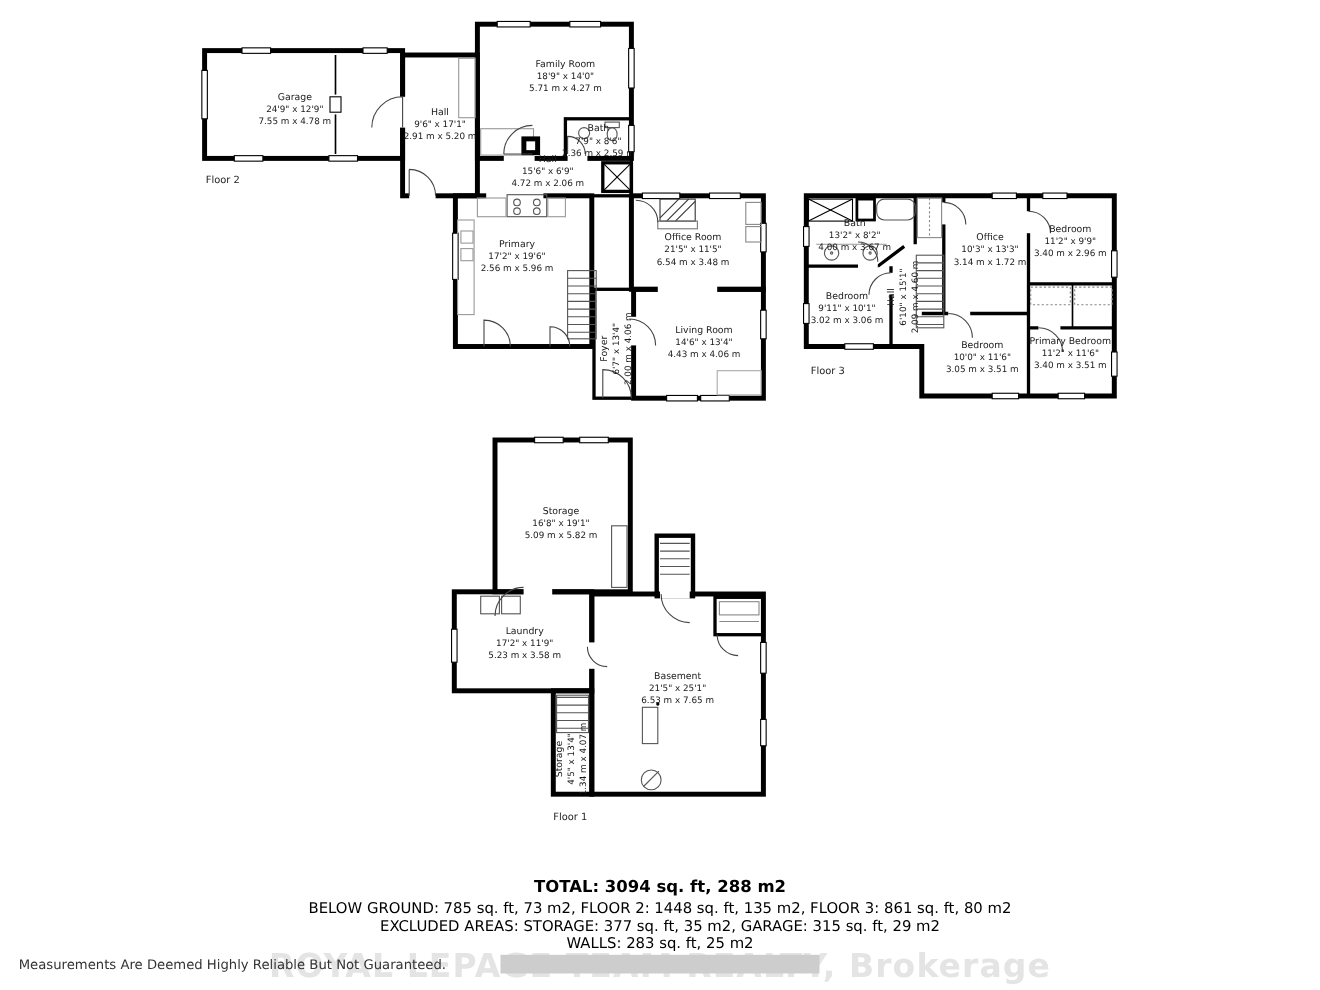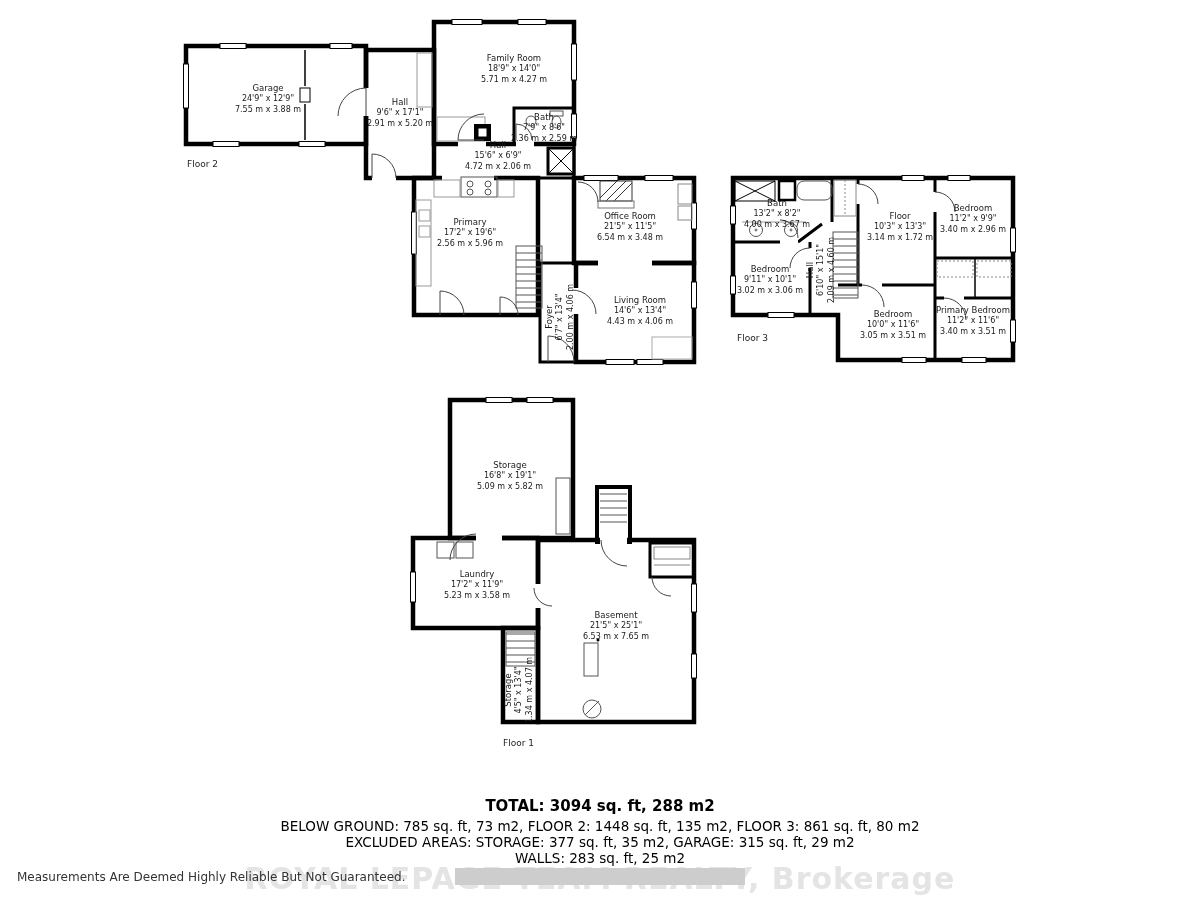--- a/index.html
+++ b/index.html
@@ -248,21 +248,21 @@
       <path d="M601,540 A26,26 0 0 0 627,566"></path>
       <path d="M652,577 A19,19 0 0 0 671,596"></path>
       <path d="M534,588 A18,18 0 0 0 552,606"></path>
     </g>
   </g>
 </svg>
 
 <div class="room-label" style="left:268px;top:100px">
   <div class="rname">Garage</div>
   <div>24'9" x 12'9"</div>
-  <div>7.55 m x 3.88 m</div>
+  <div>7.55 m x 4.78 m</div>
 </div>
 <div class="room-label" style="left:400px;top:114px">
   <div class="rname">Hall</div>
   <div>9'6" x 17'1"</div>
   <div>2.91 m x 5.20 m</div>
 </div>
 <div class="room-label" style="left:514px;top:70px">
   <div class="rname">Family Room</div>
   <div>18'9" x 14'0"</div>
   <div>5.71 m x 4.27 m</div>
@@ -308,21 +308,21 @@
   <div class="rname">Bedroom</div>
   <div>9'11" x 10'1"</div>
   <div>3.02 m x 3.06 m</div>
 </div>
 <div class="room-label rot" style="left:822px;top:270px">
   <div class="rname">Hall</div>
   <div>6'10" x 15'1"</div>
   <div>2.09 m x 4.60 m</div>
 </div>
 <div class="room-label" style="left:900px;top:228px">
-  <div class="rname">Floor</div>
+  <div class="rname">Office</div>
   <div>10'3" x 13'3"</div>
   <div>3.14 m x 1.72 m</div>
 </div>
 <div class="room-label" style="left:973px;top:220px">
   <div class="rname">Bedroom</div>
   <div>11'2" x 9'9"</div>
   <div>3.40 m x 2.96 m</div>
 </div>
 <div class="room-label" style="left:893px;top:326px">
   <div class="rname">Bedroom</div>

